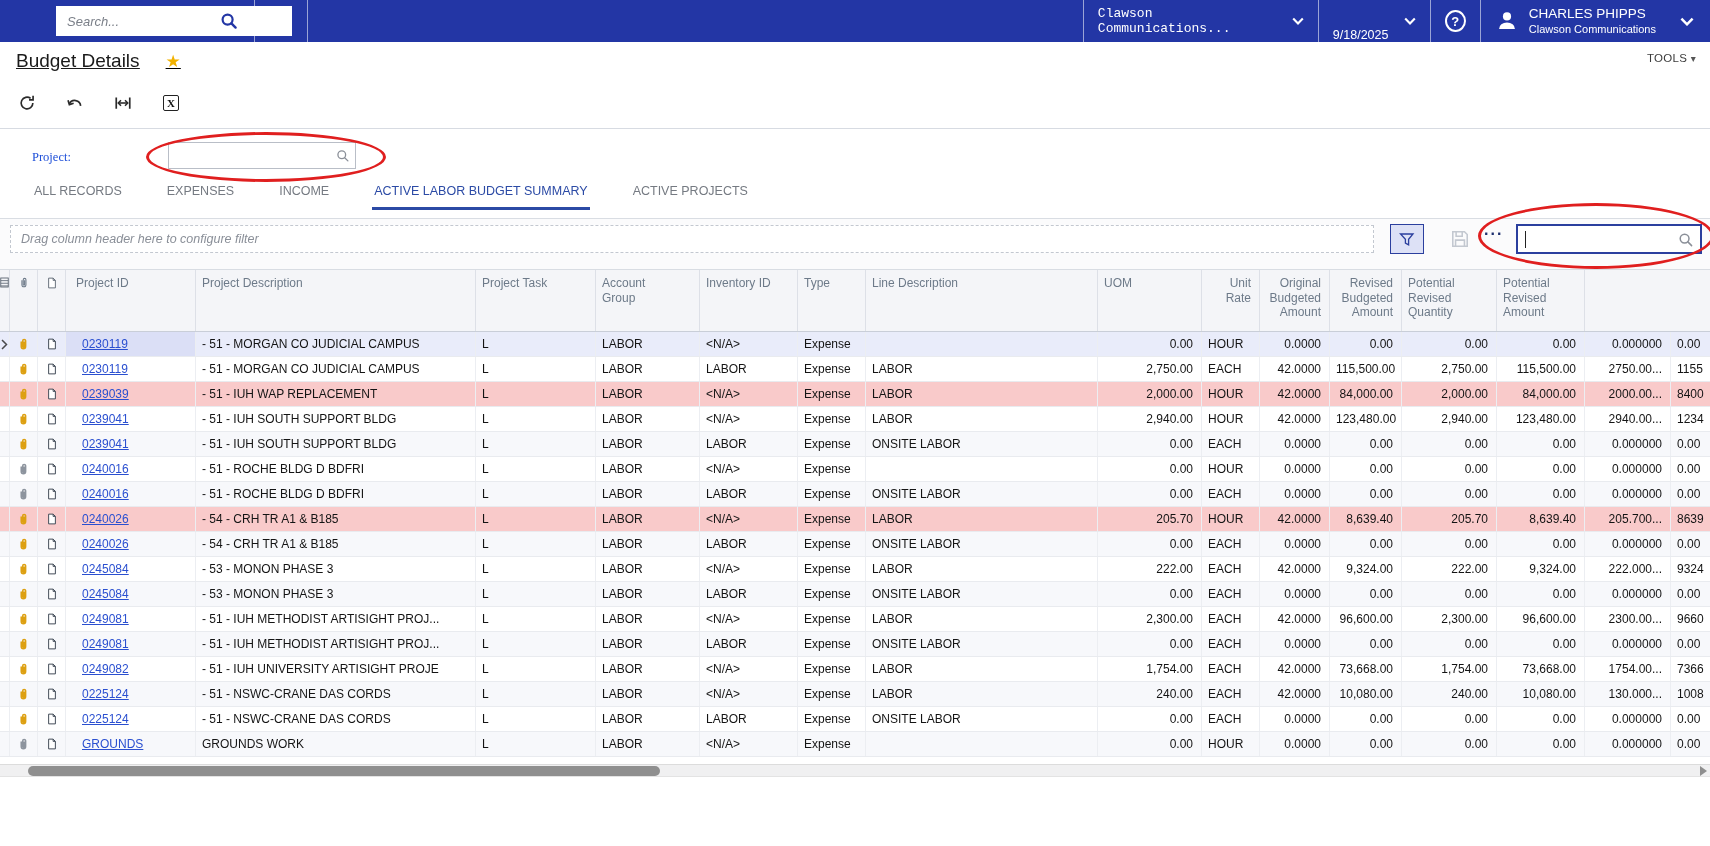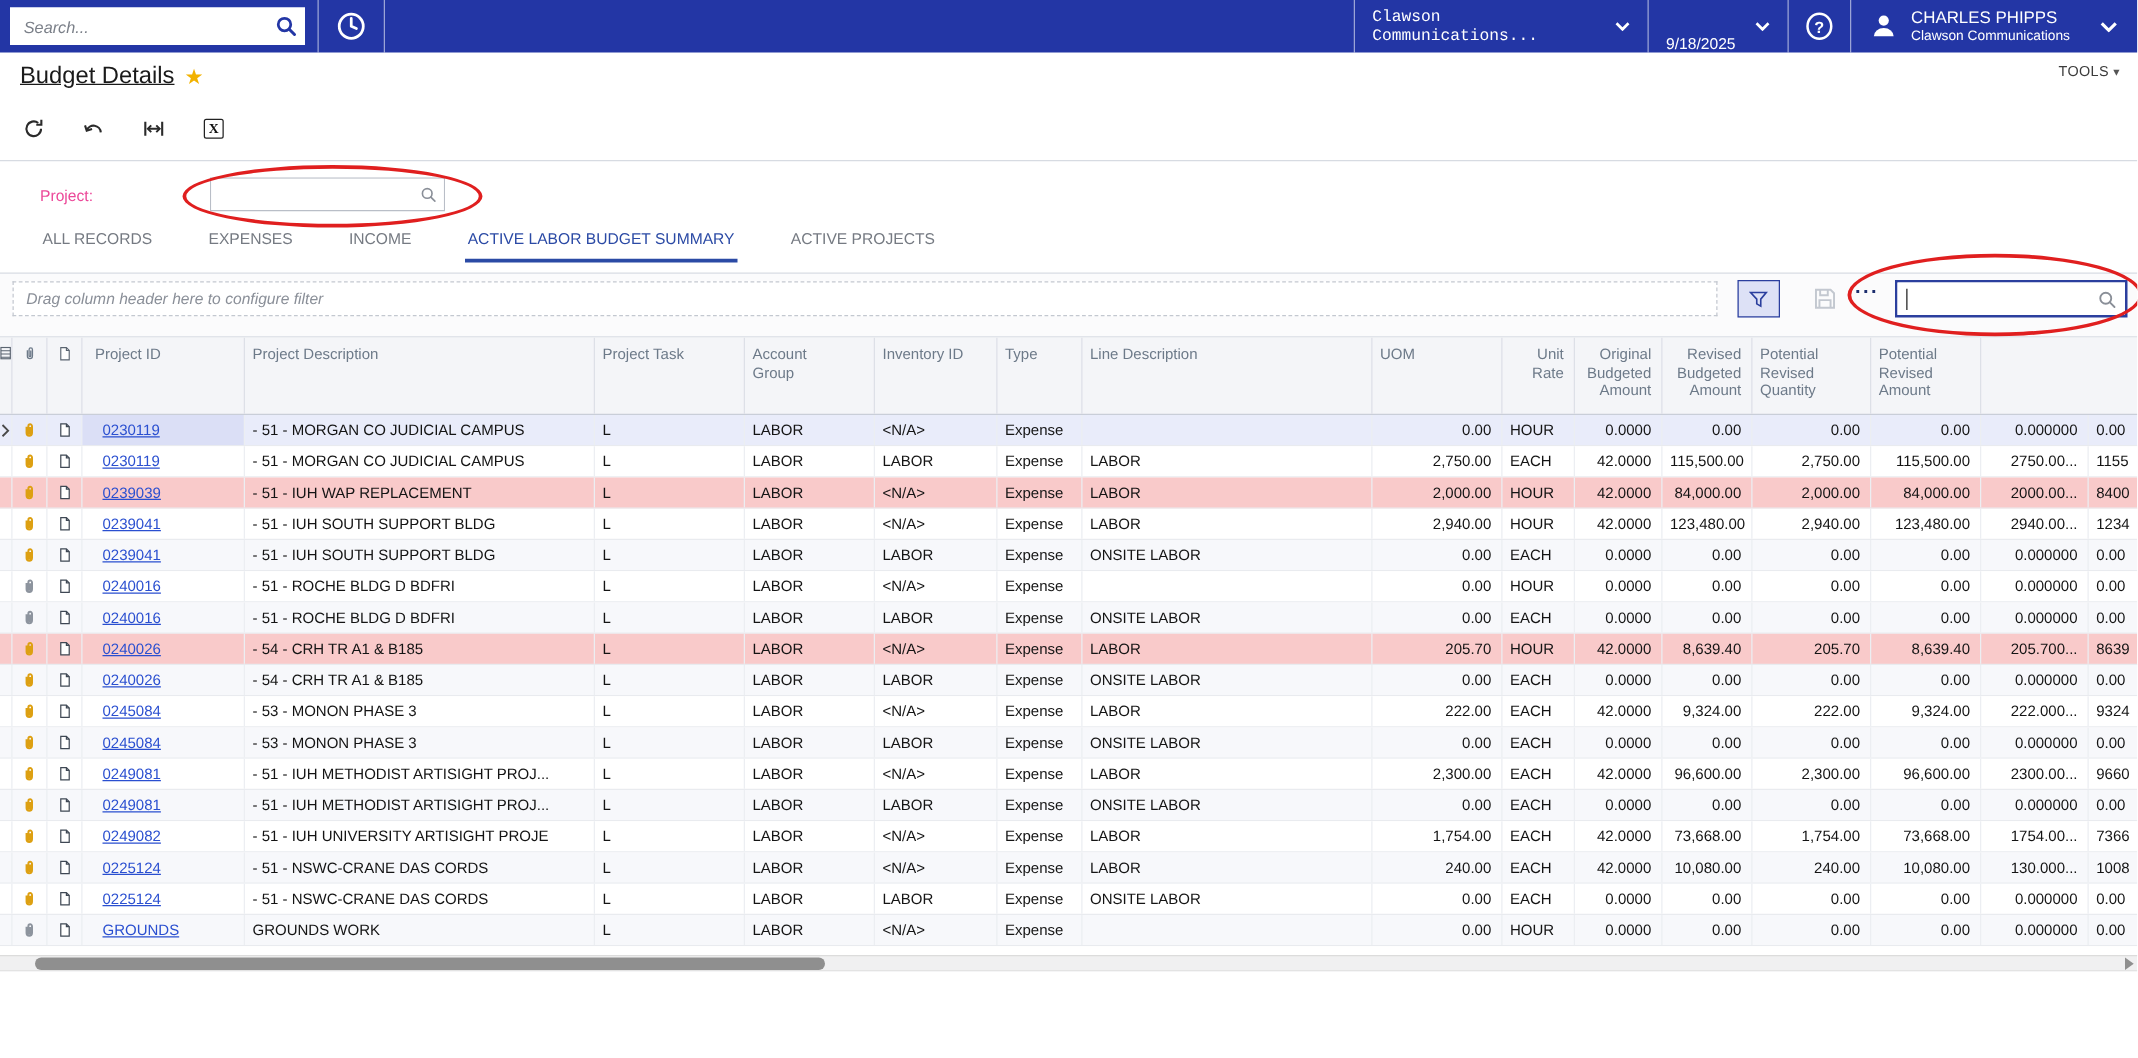--- a/index.html
+++ b/index.html
@@ -2,55 +2,55 @@
 <html><head>
 <meta charset="utf-8">
 <style>
   * { margin:0; padding:0; box-sizing:border-box; }
   body { font-family:"Liberation Sans", sans-serif; background:#fff; }
   #page { position:relative; width:1710px; height:846px; background:#fff; overflow:hidden; }
 
   
   .topbar { position:absolute; top:0; left:0; width:1710px; height:42px; background:#2336a5; display:flex; align-items:center; color:#fff; }
   .tb-search { position:relative; margin-left:8px; width:236px; height:30px; }
-  .tb-search input { width:100%; height:100%; border:1px solid #fff; background:#fff; padding:0 30px 0 10px; font-size:13px; font-family:"Liberation Sans",sans-serif; color:#333; outline:none; }
+  .tb-search input { width:100%; height:100%; border:1px solid #fff; background:#fff; padding:0 30px 0 10px; font-size:13px; font-family:"Liberation Sans",sans-serif; color:#333; outline:none;margin-left:48px; }
   .tb-search input::placeholder { font-style:italic; color:#7a7f88; }
   .tb-search .mag { position:absolute; right:6px; top:6px; }
   .tb-div { width:1px; height:42px; background:rgba(255,255,255,.55); }
   .tb-clock { width:52px; height:42px; display:flex; align-items:center; justify-content:center; cursor:pointer; }
   .tb-right { margin-left:auto; display:flex; height:42px; align-items:stretch; }
   .tb-seg { display:flex; align-items:center; border-left:1px solid rgba(255,255,255,.55); padding:0 14px; cursor:pointer; }
   .tb-company { width:235px; justify-content:space-between; font-size:13px;font-family:Liberation Mono, monospace; }
   .tb-date { width:112px; justify-content:space-between; }
   .tb-date .dt { line-height:1.15;margin-top:41px; }
   .tb-date .dt .d1 { font-size:12.5px; }
   .tb-date .dt .d2 { font-size:11.5px; }
   .tb-help { width:50px; justify-content:center; }
   .help-circ { width:22px; height:22px; border:2px solid #fff; border-radius:50%; display:flex; align-items:center; justify-content:center; font-size:13px; font-weight:bold; }
   .tb-user { justify-content:flex-start; gap:10px; padding-right:16px; }
   .tb-user .uname { line-height:1.2; }
   .tb-user .u1 { font-size:13.5px; }
   .tb-user .u2 { font-size:11px; }
   .tb-user .chev { margin-left:14px; }
 
   
-  .title-row { position:absolute; top:50px; left:16px; display:flex; align-items:center; gap:8px; }
+  .title-row { position:absolute; top:50px; left:16px; display:flex; align-items:center; gap:26px;text-decoration:underline; }
   .page-title { font-size:19px; color:#1a1a1a; text-decoration:underline; cursor:pointer; }
   .fav-star { color:#f2b200; font-size:17px; cursor:pointer; }
   .tools { position:absolute; top:52px; right:14px; font-size:11.5px; color:#3c3c3c; cursor:pointer; letter-spacing:.3px; }
   .tools .caret { font-size:10px; color:#555; }
 
   
   .cmdbar { position:absolute; top:92px; left:16px; display:flex; gap:26px; align-items:center; }
   .cmd { width:22px; height:22px; display:flex; align-items:center; justify-content:center; cursor:pointer; }
   .xl-box { width:16px; height:16px; border:1.5px solid #222; border-radius:2px; font-family:"Liberation Serif",serif; font-weight:bold; font-size:11px; color:#111; display:flex; align-items:center; justify-content:center; }
 
   
   .panel-line { position:absolute; top:128px; left:0; width:1710px; height:1px; background:#d7dbe2; }
-  .proj-label { position:absolute; top:150px; left:32px; font-size:12.5px; color:#ec4899; }
+  .proj-label { position:absolute; top:150px; left:32px; font-size:12.5px; color:#1d4ed8;font-family:Liberation Serif, serif; }
   .proj-field { position:absolute; top:142px; left:168px; width:188px; height:27px; border:1px solid #b9bec7; background:#fff; }
   .proj-field input { width:100%; height:100%; border:none; outline:none; padding:0 24px 0 6px; font-size:12px; font-family:"Liberation Sans",sans-serif; }
   .proj-field .mag { position:absolute; right:5px; top:6px; }
 
   
   .tabs { position:absolute; top:178px; left:32px; display:flex; gap:41px; }
   .tab { font-size:12.5px; color:#757a82; padding:6px 2px 9px 2px; cursor:pointer; border-bottom:3px solid transparent; white-space:nowrap; }
   .tab.active { color:#2b4aa5; border-bottom-color:#2b4aa5; }
 
   

